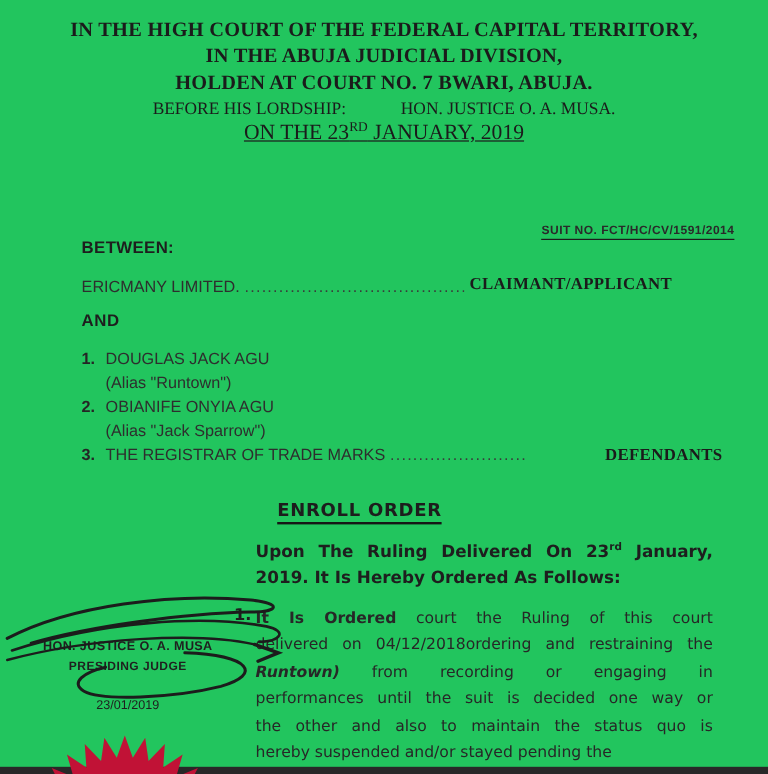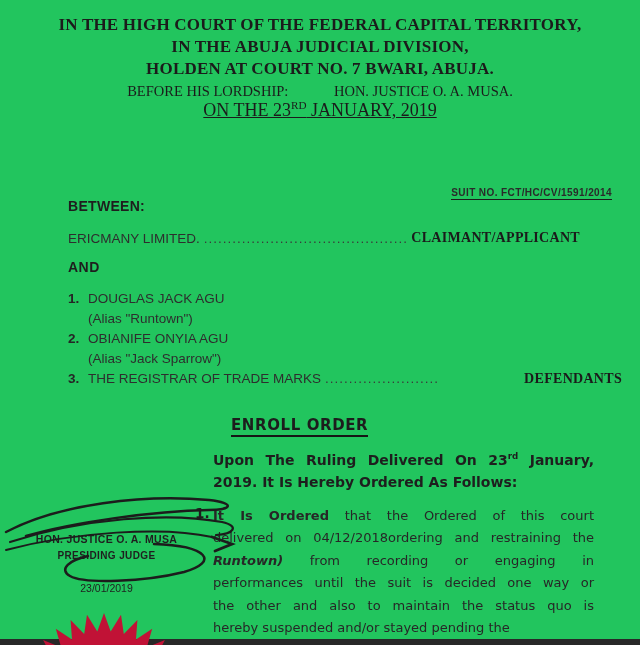--- a/index.html
+++ b/index.html
@@ -15,21 +15,21 @@
   .doc-header .h2 .judge{font-weight:normal;margin-left:42px;}
   .doc-header .h3{font-size:18px; line-height:18px;text-decoration:underline;}
   sup{font-size:62%; vertical-align:super; line-height:0;}
   
   .suit-no{
     position:absolute; top:151px; right:28px;
     font-size:10px; font-weight:bold; letter-spacing:.4px; color:#2a2a2a;
     border-bottom:1.5px solid #1c1c1c; padding-bottom:1px;margin-top:36px;
   }
   
-  .parties{position:absolute; top:198px; left:68px; right:18px; color:#2e2e2e;}
+  .parties{position:absolute; top:198px; left:68px; right:38px; color:#2e2e2e;}
   .between{font-size:14px; font-weight:bold; color:#1e1e1e; margin-bottom:16px; letter-spacing:.3px;}
   .claimant-row{display:flex; align-items:flex-end; font-size:13.5px; margin-bottom:13px; margin-right:42px;}
   .leader-dots{flex:1; overflow:hidden; white-space:nowrap; letter-spacing:1px; color:#3a3a3a; margin:0 4px;}
   .role{font-family:"Liberation Serif", serif; font-weight:bold; font-size:14px; color:#1b1b1b; letter-spacing:.3px; white-space:nowrap;}
   .and{font-size:14px; font-weight:bold; color:#1e1e1e; margin-bottom:14px; letter-spacing:.5px;}
   .def-list{font-size:13.5px; line-height:19.5px;}
   .def-row{display:flex; align-items:baseline;}
   .def-num{font-weight:bold; width:20px; flex:0 0 20px; color:#252525;}
   .def-name{white-space:nowrap;}
   .def-alias{margin-left:20px; line-height:19.5px;}
@@ -117,21 +117,21 @@
     <div class="order-intro">
       <div class="jline">
         <span>Upon The Ruling Delivered On 23</span><sup>rd</sup><span> January,</span>
       </div>
       <div class="lline">2019. It Is Hereby Ordered As Follows:</div>
     </div>
 
     <div class="order-item">
       <span class="item-num">1.</span>
       <div class="jline">
-        <span class="b">It Is Ordered</span><span> that the Ordered of this court</span>
+        <span class="b">It Is Ordered</span><span> court the Ruling of this court</span>
       </div>
       <div class="jline">delivered on 04/12/2018ordering and restraining the</div>
       <div class="jline">
         <span class="bi">Runtown)</span><span> from recording or engaging in</span>
       </div>
       <div class="jline">performances until the suit is decided one way or</div>
       <div class="jline">the other and also to maintain the status quo is</div>
       <div class="lline">hereby suspended and/or stayed pending the</div>
     </div>
   </div>

